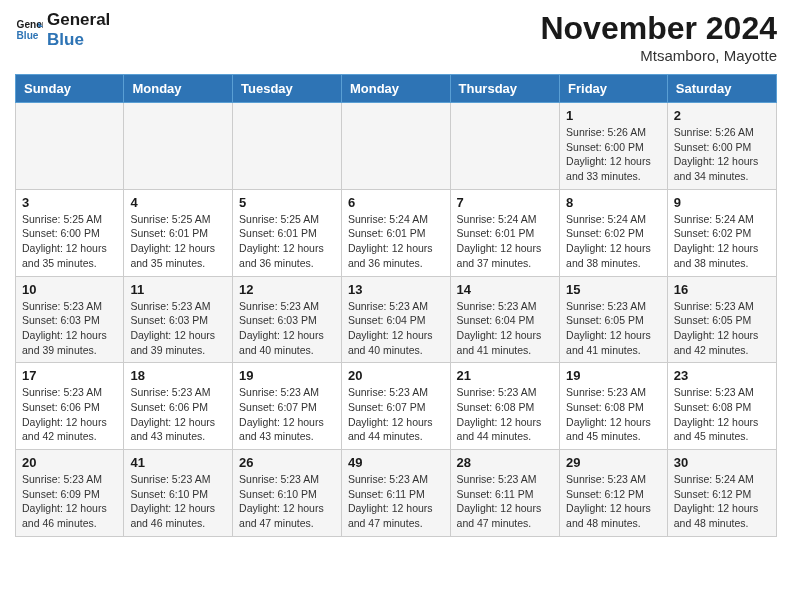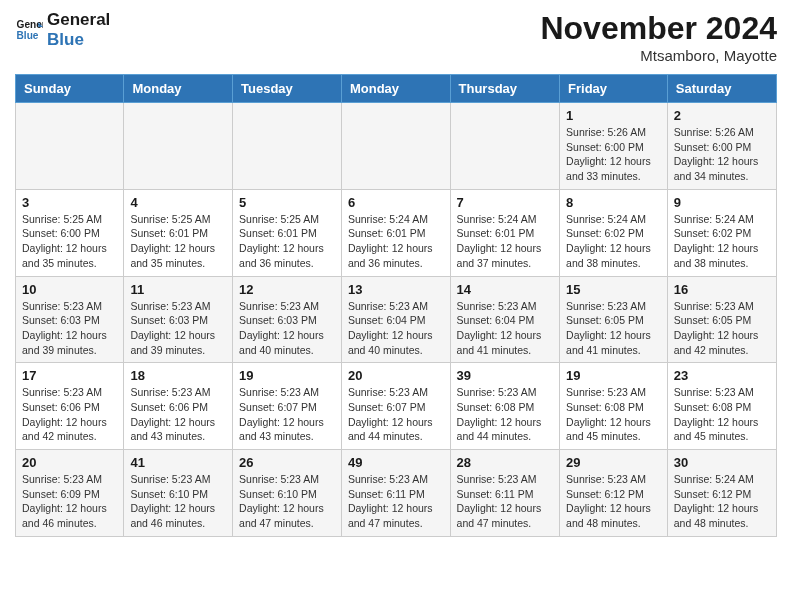--- a/index.html
+++ b/index.html
@@ -211,21 +211,21 @@
           </td>
           <td>
             <span class="day-number">19</span>
             <div class="day-info">Sunrise: 5:23 AM<br>Sunset: 6:07 PM<br>Daylight: 12 hours and 43 minutes.</div>
           </td>
           <td>
             <span class="day-number">20</span>
             <div class="day-info">Sunrise: 5:23 AM<br>Sunset: 6:07 PM<br>Daylight: 12 hours and 44 minutes.</div>
           </td>
           <td>
-            <span class="day-number">39</span>
+            <span class="day-number">21</span>
             <div class="day-info">Sunrise: 5:23 AM<br>Sunset: 6:08 PM<br>Daylight: 12 hours and 44 minutes.</div>
           </td>
           <td>
             <span class="day-number">19</span>
             <div class="day-info">Sunrise: 5:23 AM<br>Sunset: 6:08 PM<br>Daylight: 12 hours and 45 minutes.</div>
           </td>
           <td>
             <span class="day-number">23</span>
             <div class="day-info">Sunrise: 5:23 AM<br>Sunset: 6:08 PM<br>Daylight: 12 hours and 45 minutes.</div>
           </td>

